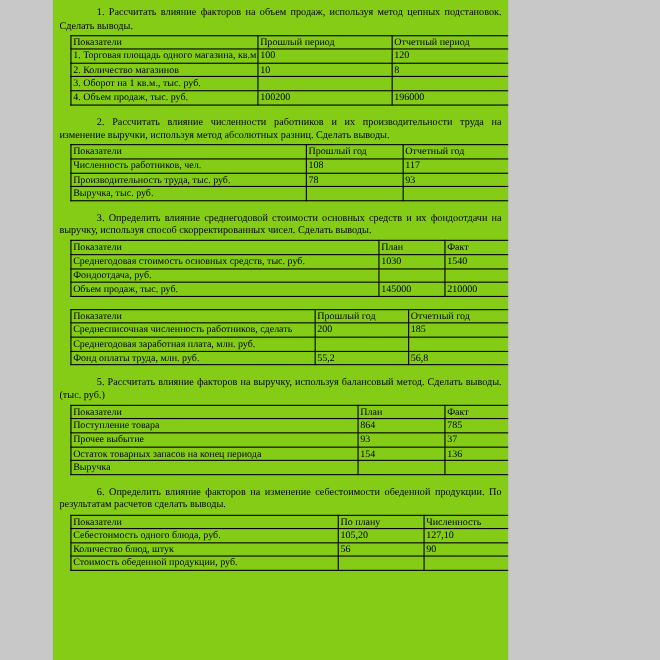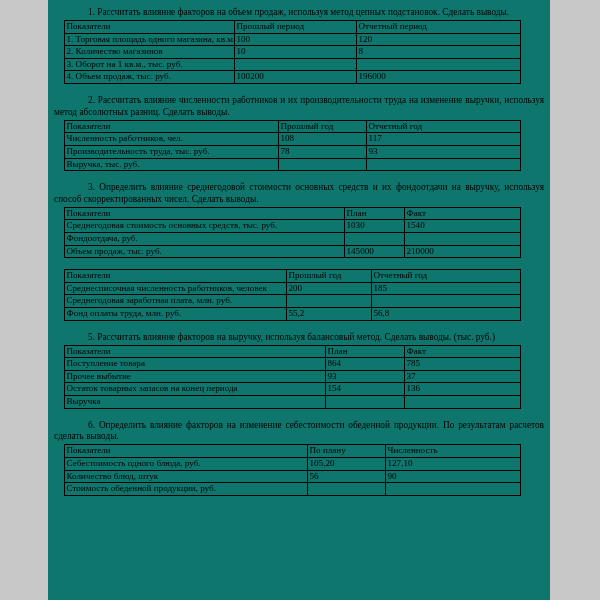--- a/index.html
+++ b/index.html
@@ -11,23 +11,23 @@
   body {
     width: 600px;
     height: 600px;
     overflow: hidden;
     font-family: "Liberation Serif", "DejaVu Serif", serif;
   }
   #page {
     position: absolute;
     left: 48px;
     top: 0;
-    width: 502px;
+    width: 414px;
     height: 600px;
-    background: #0f766e;
+    background: #84cc16;
     box-sizing: border-box;
     padding: 7px 6px 0 6px;
     overflow: hidden;
   }
   .task {
     font-size: 9.3px;
     line-height: 11.6px;
     color: #000;
     text-align: justify;
     text-justify: inter-word;
@@ -179,21 +179,21 @@
         <col style="width:85px">
         <col style="width:149px">
       </colgroup>
     <tbody>
       <tr>
         <td>Показатели</td>
         <td>Прошлый год</td>
         <td>Отчетный год</td>
       </tr>
       <tr>
-        <td>Среднесписочная численность работников, человек</td>
+        <td>Среднесписочная численность работников, сделать</td>
         <td>200</td>
         <td>185</td>
       </tr>
       <tr>
         <td>Среднегодовая заработная плата, млн. руб.</td>
         <td></td>
         <td></td>
       </tr>
       <tr>
         <td>Фонд оплаты труда, млн. руб.</td>

